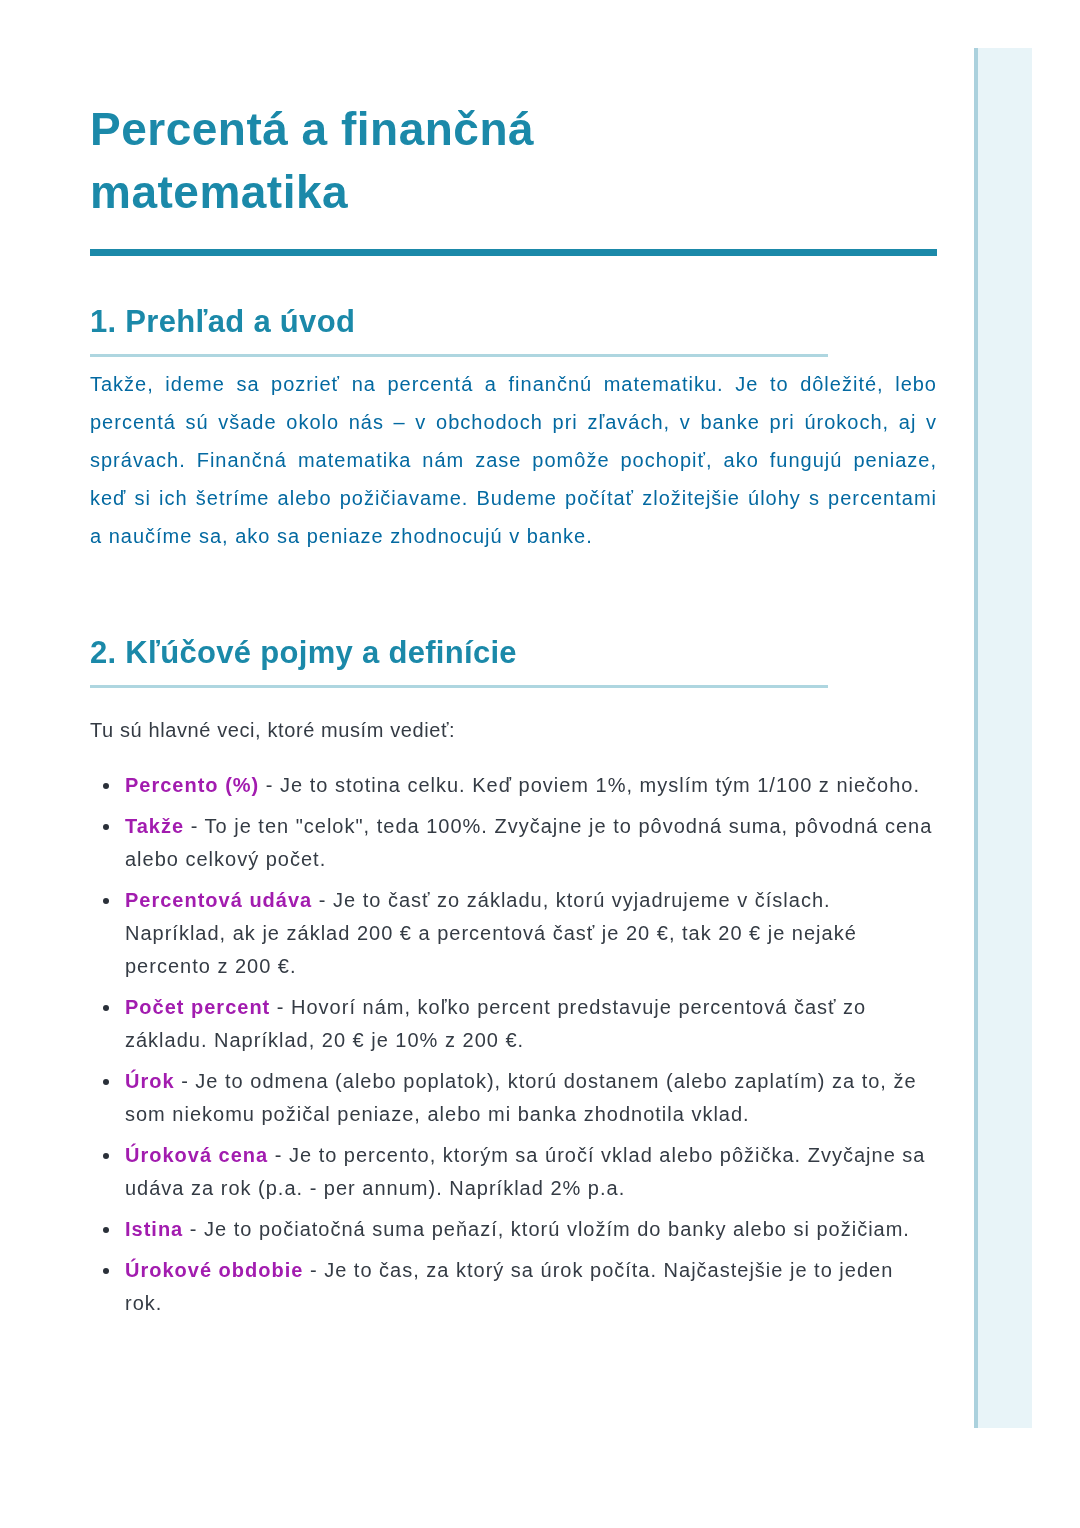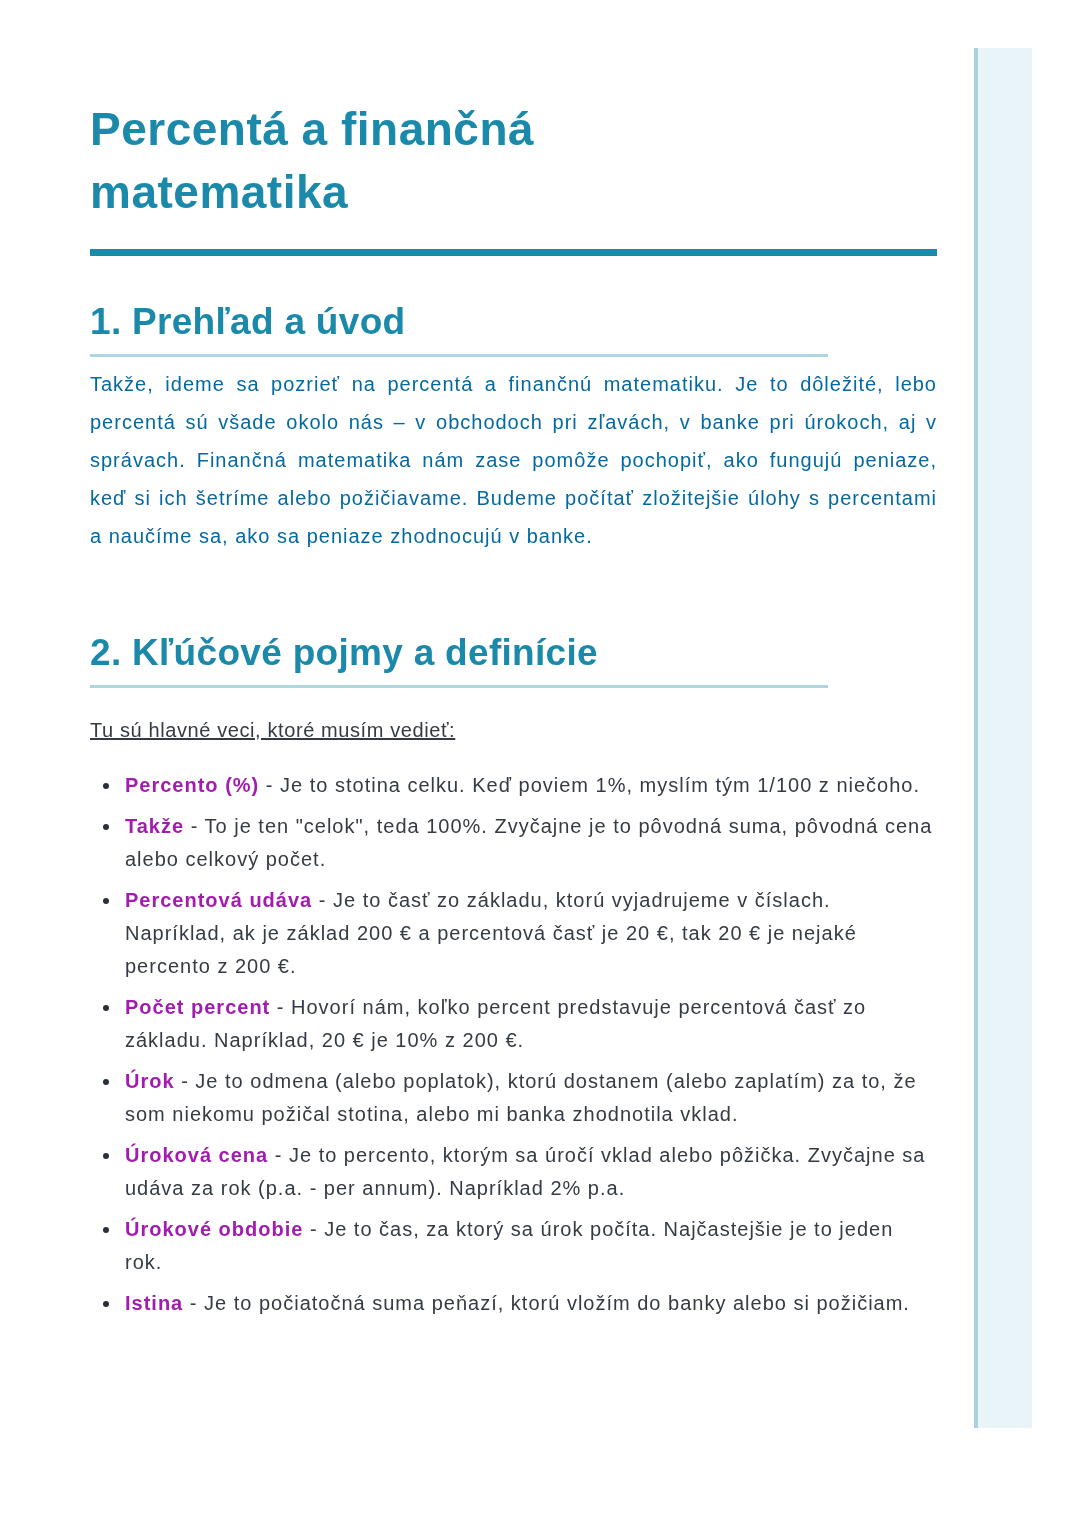--- a/index.html
+++ b/index.html
@@ -38,21 +38,21 @@
     max-width: 660px;
     letter-spacing: 0.5px;
   }
   .title-rule {
     height: 7px;
     background: #1b89a9;
     margin-top: 25px;
   }
   h2.section-heading {
     color: #1b89a9;
-    font-size: 37px;
+    font-size: 31px;
     line-height: 40px;
     font-weight: 700;
     margin-top: 46px;
     letter-spacing: 0.3px;
   }
   h2.section-heading.second { margin-top: 78px; }
   .section-rule {
     height: 3px;
     width: 738px;
     background: #aed6e0;
@@ -65,21 +65,20 @@
     letter-spacing: 1px;
     text-align: justify;
     color: #0369a1;
   }
   p.intro-line {
     margin-top: 27px;
     font-size: 20px;
     line-height: 30px;
     letter-spacing: 0.6px;
     color: #343b44;
-    text-decoration: underline;
   }
   ul.terms {
     list-style: none;
     margin-top: 24px;
   }
   ul.terms li {
     position: relative;
     padding-left: 35px;
     font-size: 20px;
     line-height: 33px;
@@ -130,24 +129,24 @@
     <section>
       <h2 class="section-heading second">2. Kľúčové pojmy a definície</h2>
       <div class="section-rule"></div>
       <p class="intro-line">Tu sú hlavné veci, ktoré musím vedieť:</p>
 
       <ul class="terms">
         <li><strong>Percento (%)</strong><span> - </span><span>Je to stotina celku. Keď poviem 1%, myslím tým 1/100 z niečoho.</span></li>
         <li><strong>Takže</strong><span> - </span><span>To je ten "celok", teda 100%. Zvyčajne je to pôvodná suma, pôvodná cena alebo celkový počet.</span></li>
         <li><strong>Percentová udáva</strong><span> - </span><span>Je to časť zo základu, ktorú vyjadrujeme v číslach. Napríklad, ak je základ 200 € a percentová časť je 20 €, tak 20 € je nejaké percento z 200 €.</span></li>
         <li><strong>Počet percent</strong><span> - </span><span>Hovorí nám, koľko percent predstavuje percentová časť zo základu. Napríklad, 20 € je 10% z 200 €.</span></li>
-        <li><strong>Úrok</strong><span> - </span><span>Je to odmena (alebo poplatok), ktorú dostanem (alebo zaplatím) za to, že som niekomu požičal stotina, alebo mi banka zhodnotila vklad.</span></li>
+        <li><strong>Úrok</strong><span> - </span><span>Je to odmena (alebo poplatok), ktorú dostanem (alebo zaplatím) za to, že som niekomu požičal peniaze, alebo mi banka zhodnotila vklad.</span></li>
         <li><strong>Úroková cena</strong><span> - </span><span>Je to percento, ktorým sa úročí vklad alebo pôžička. Zvyčajne sa udáva za rok (p.a. - per annum). Napríklad 2% p.a.</span></li>
+        <li><strong>Istina</strong><span> - </span><span>Je to počiatočná suma peňazí, ktorú vložím do banky alebo si požičiam.</span></li>
         <li><strong>Úrokové obdobie</strong><span> - </span><span>Je to čas, za ktorý sa úrok počíta. Najčastejšie je to jeden rok.</span></li>
-        <li><strong>Istina</strong><span> - </span><span>Je to počiatočná suma peňazí, ktorú vložím do banky alebo si požičiam.</span></li>
       </ul>
     </section>
 
   </main>
 
   <div class="footer-credit">(c) Knowunity 2025</div>
 
 </div>
 
 </body></html>

